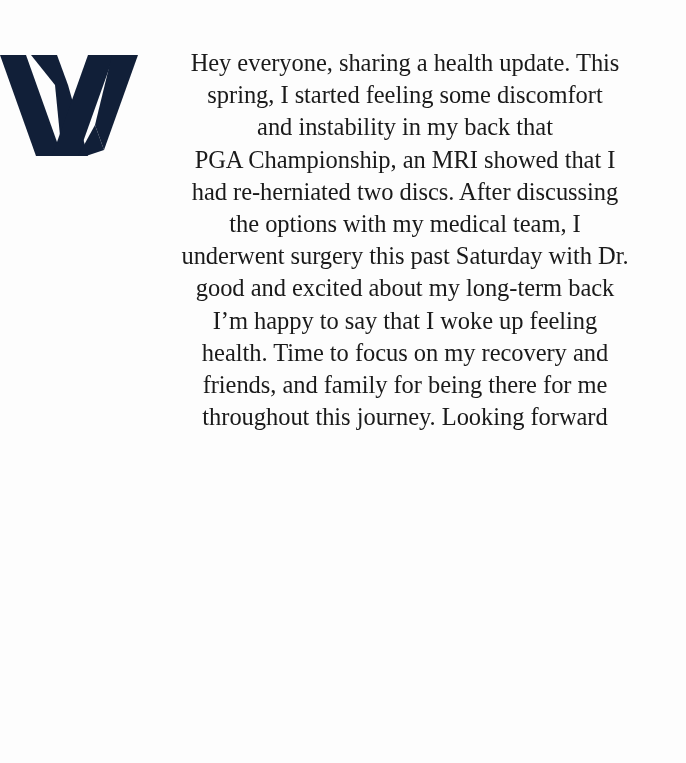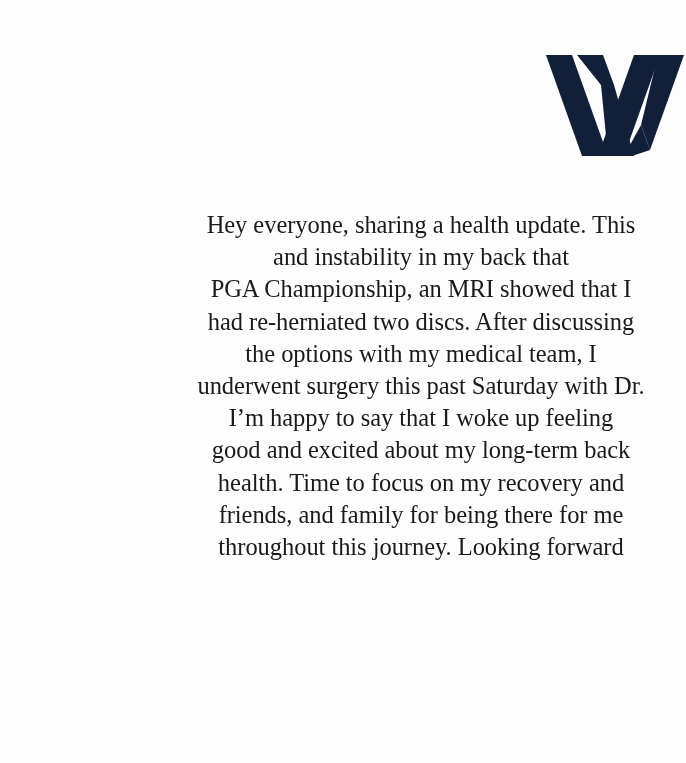--- a/index.html
+++ b/index.html
@@ -11,22 +11,22 @@
     height: 763px;
     background: #ffffff;
     font-family: "Liberation Serif", "DejaVu Serif", serif;
     overflow: hidden;
   }
   .card {
     width: 686px;
     height: 716px;
     background: #fdfdfd;
     display: flex;
-    flex-direction: column;
-    align-items: flex-end;
+    flex-direction: row;
+    align-items: flex-start;
     box-sizing: border-box;
   }
   .logo-wrap {
     margin-top: 50px;
     height: 112px;
     display: flex;
     align-items: center;
     justify-content: center;
   }
   .logo-wrap svg {
@@ -64,25 +64,26 @@
 
         <polygon points="112,0 138,0 104,95 95,70"></polygon>
 
         <polygon points="95,70 104,95 86,101 78,101"></polygon>
       </g>
     </svg>
   </div>
 
   <div class="post-body" style="color: rgb(26, 26, 26);">
     <span class="post-line">Hey everyone, sharing a health update. This</span>
+    <span class="post-line">spring, I started feeling some discomfort</span>
     <span class="post-line">and instability in my back that</span>
     <span class="post-line">PGA Championship, an MRI showed that I</span>
     <span class="post-line">had re-herniated two discs. After discussing</span>
     <span class="post-line">the options with my medical team, I</span>
     <span class="post-line">underwent surgery this past Saturday with Dr.</span>
+    <span class="post-line">good and excited about my long-term back</span>
     <span class="post-line">I’m happy to say that I woke up feeling</span>
-    <span class="post-line">good and excited about my long-term back</span>
     <span class="post-line">health. Time to focus on my recovery and</span>
     <span class="post-line">friends, and family for being there for me</span>
     <span class="post-line">throughout this journey. Looking forward</span>
   </div>
 
 </div>
 
 </body></html>

